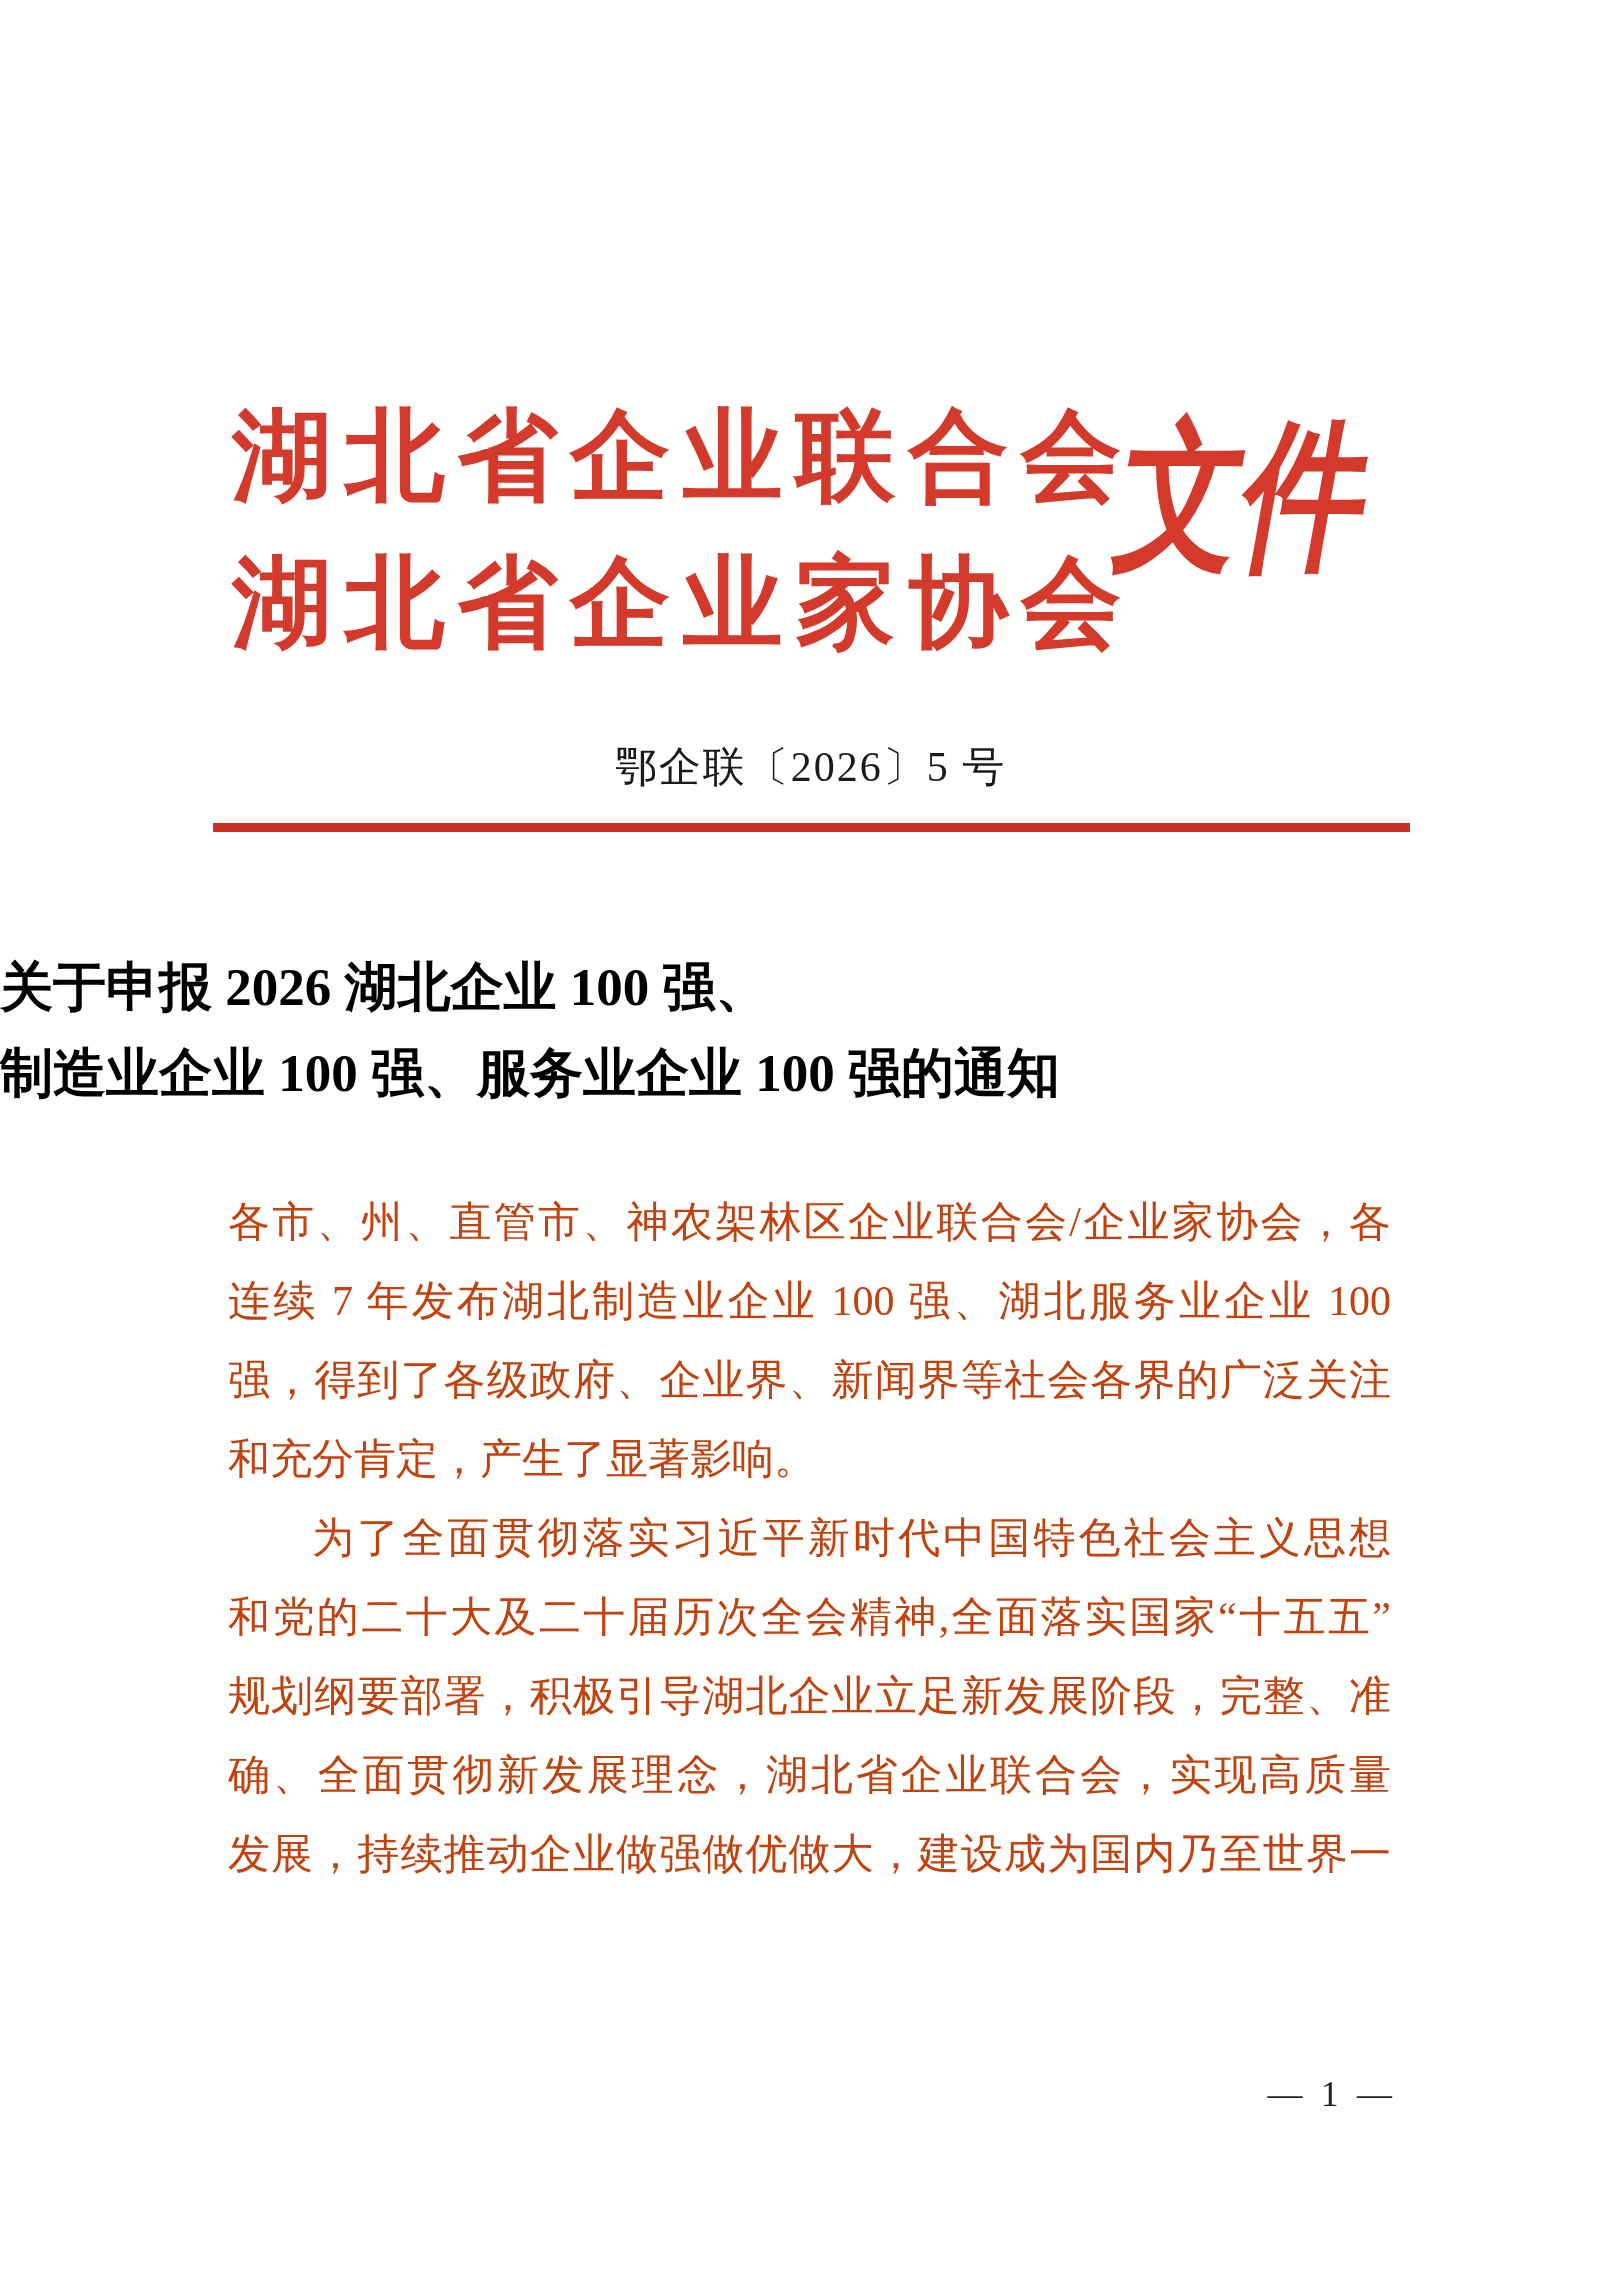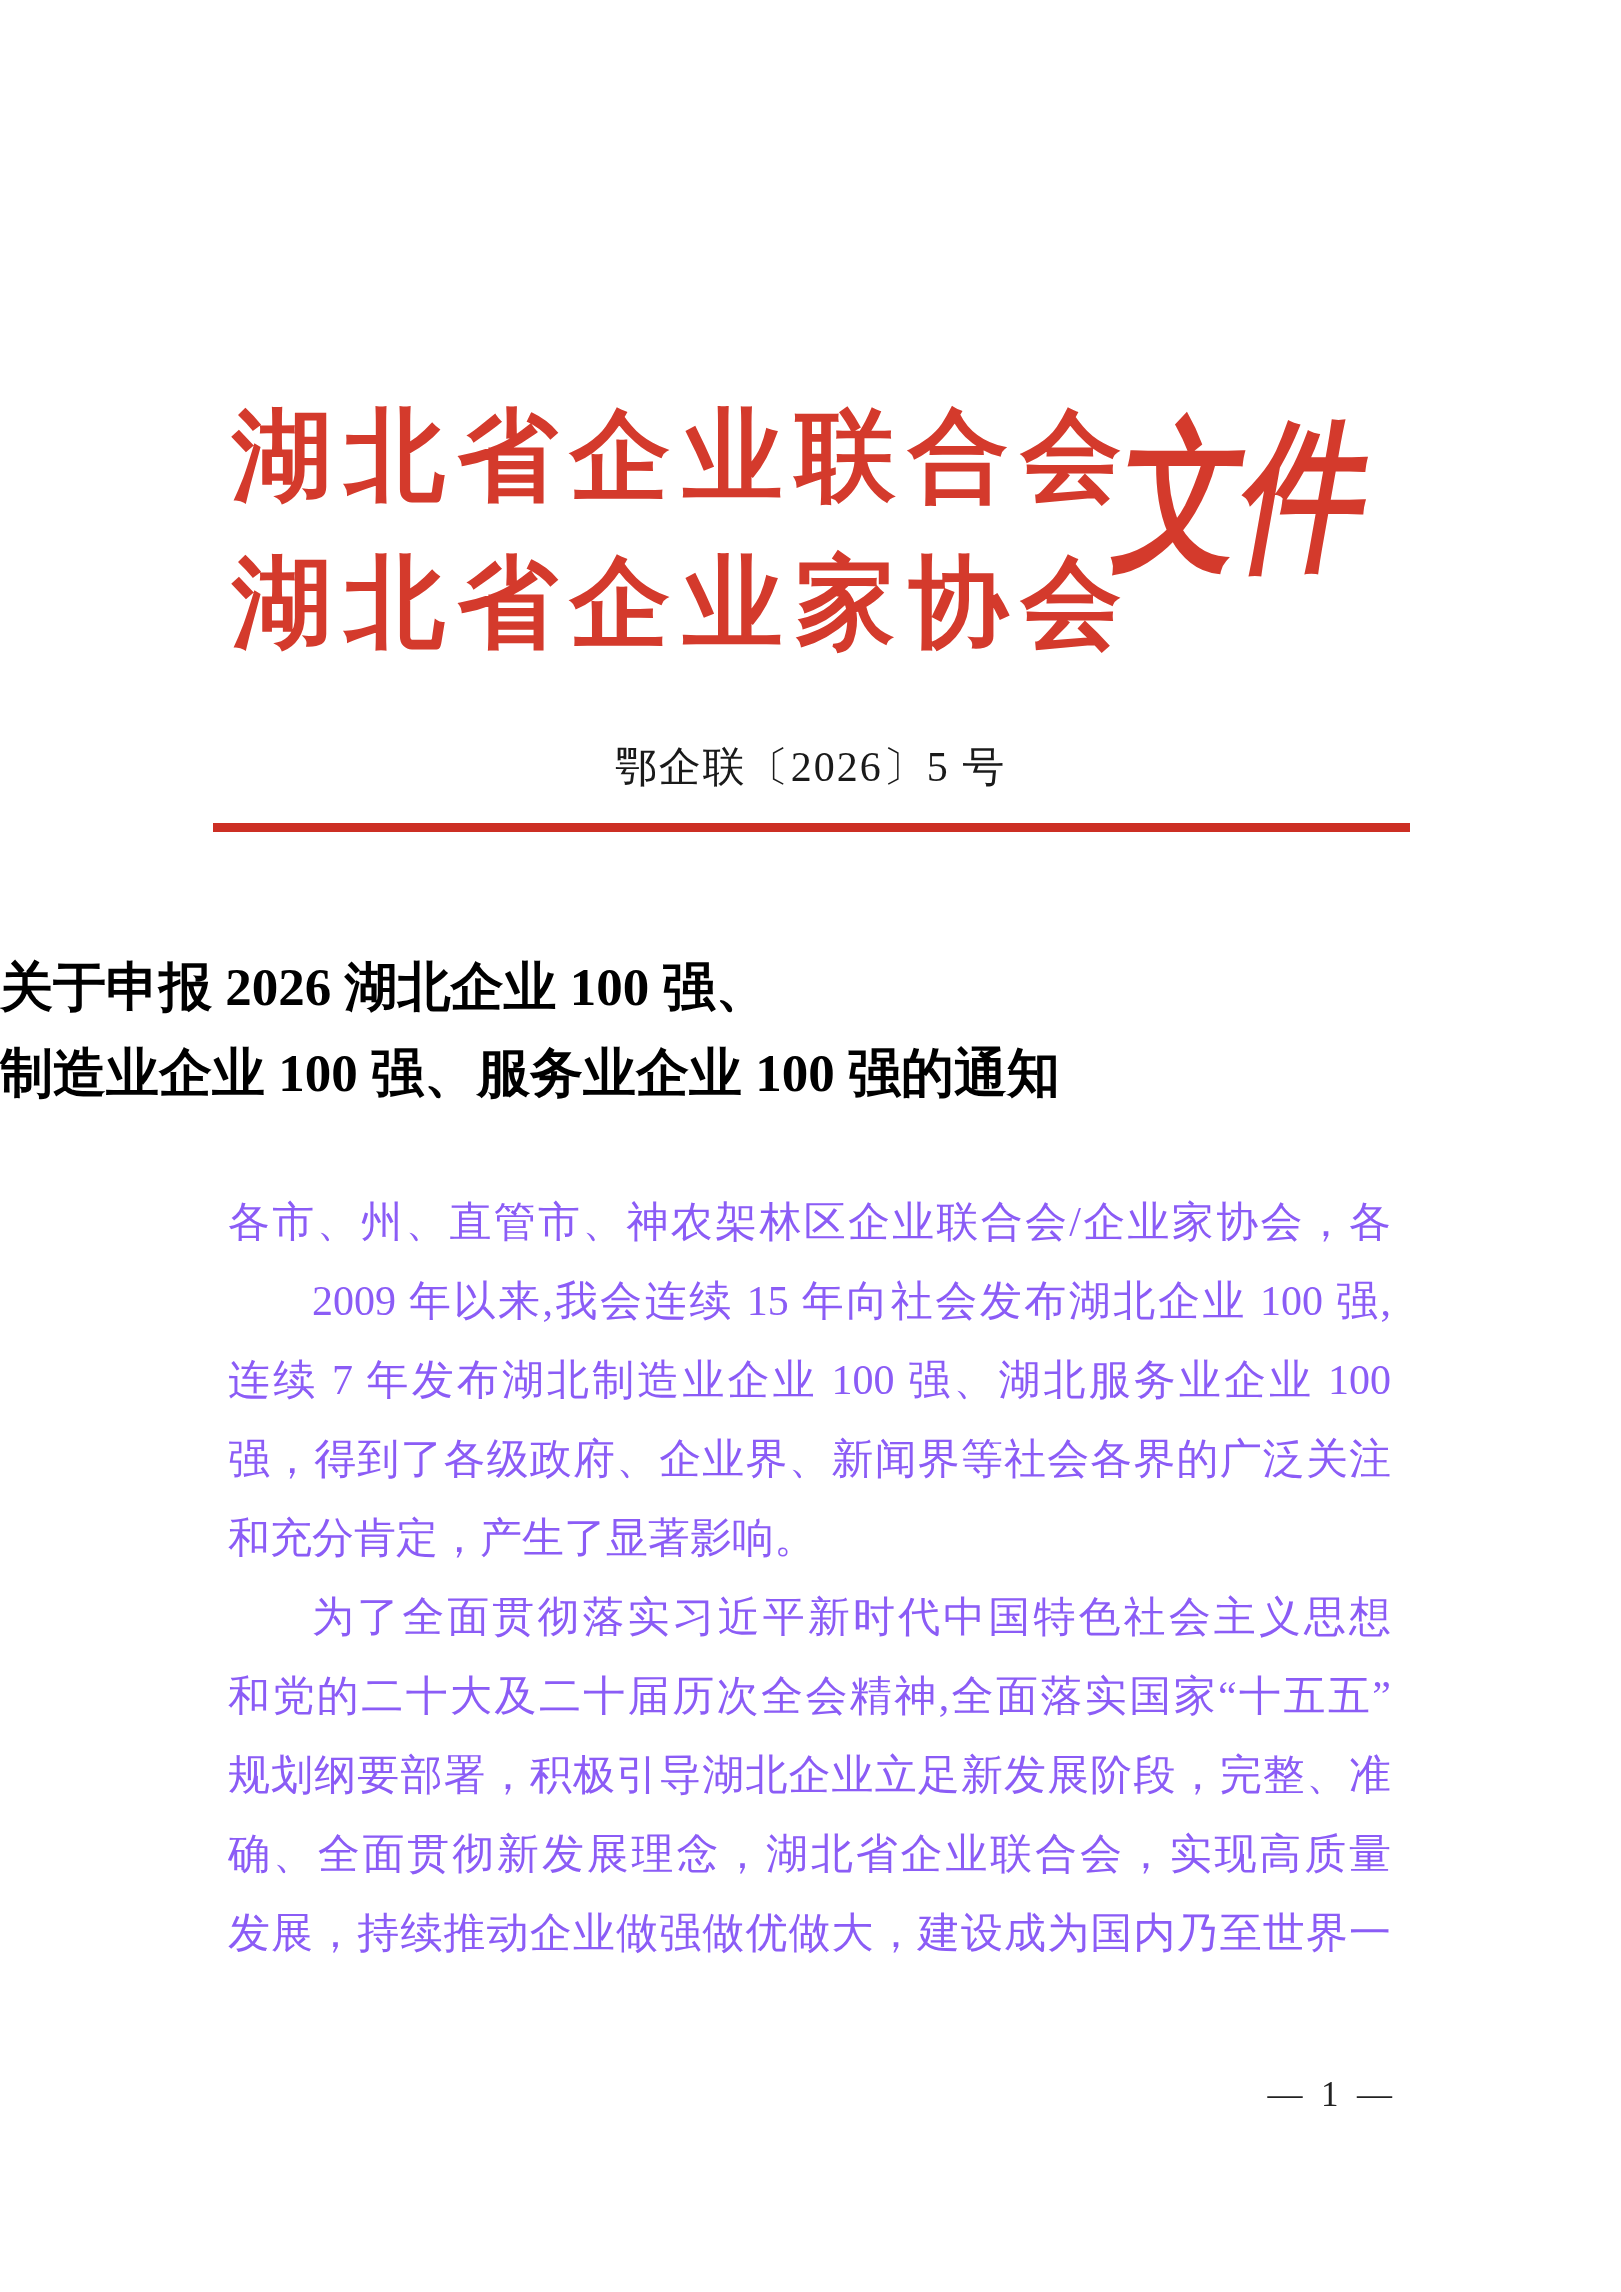--- a/index.html
+++ b/index.html
@@ -71,21 +71,21 @@
   }
   .title-line { display: block; }
   
   .body-text {
     position: absolute;
     left: 228px;
     top: 1183px;
     width: 1163px;
     font-size: 42px;
     line-height: 79px;
-    color: #8b5cf6;
+    color: #c2410c;
   }
   .line {
     text-align: justify;
     text-align-last: justify;
     text-justify: inter-character;
   }
   .line.no-fill { text-align-last: left; }
   .line.indent { text-indent: 84px; }
   
   .page-number {
@@ -116,21 +116,20 @@
 
   <div class="red-rule"></div>
 
   <h1 class="title">
     <span class="title-line">关于申报 2026 湖北企业 100 强、</span>
     <span class="title-line">制造业企业 100 强、服务业企业 100 强的通知</span>
   </h1>
 
   <main class="body-text">
     <div class="line">各市、州、直管市、神农架林区企业联合会/企业家协会，各</div>
-    <div class="line indent">2009 年以来,我会连续 15 年向社会发布湖北企业 100 强,</div>
     <div class="line">连续 7 年发布湖北制造业企业 100 强、湖北服务业企业 100</div>
     <div class="line">强，得到了各级政府、企业界、新闻界等社会各界的广泛关注</div>
     <div class="line no-fill">和充分肯定，产生了显著影响。</div>
     <div class="line indent">为了全面贯彻落实习近平新时代中国特色社会主义思想</div>
     <div class="line">和党的二十大及二十届历次全会精神,全面落实国家“十五五”</div>
     <div class="line">规划纲要部署，积极引导湖北企业立足新发展阶段，完整、准</div>
     <div class="line">确、全面贯彻新发展理念，湖北省企业联合会，实现高质量</div>
     <div class="line">发展，持续推动企业做强做优做大，建设成为国内乃至世界一</div>
   </main>
 

